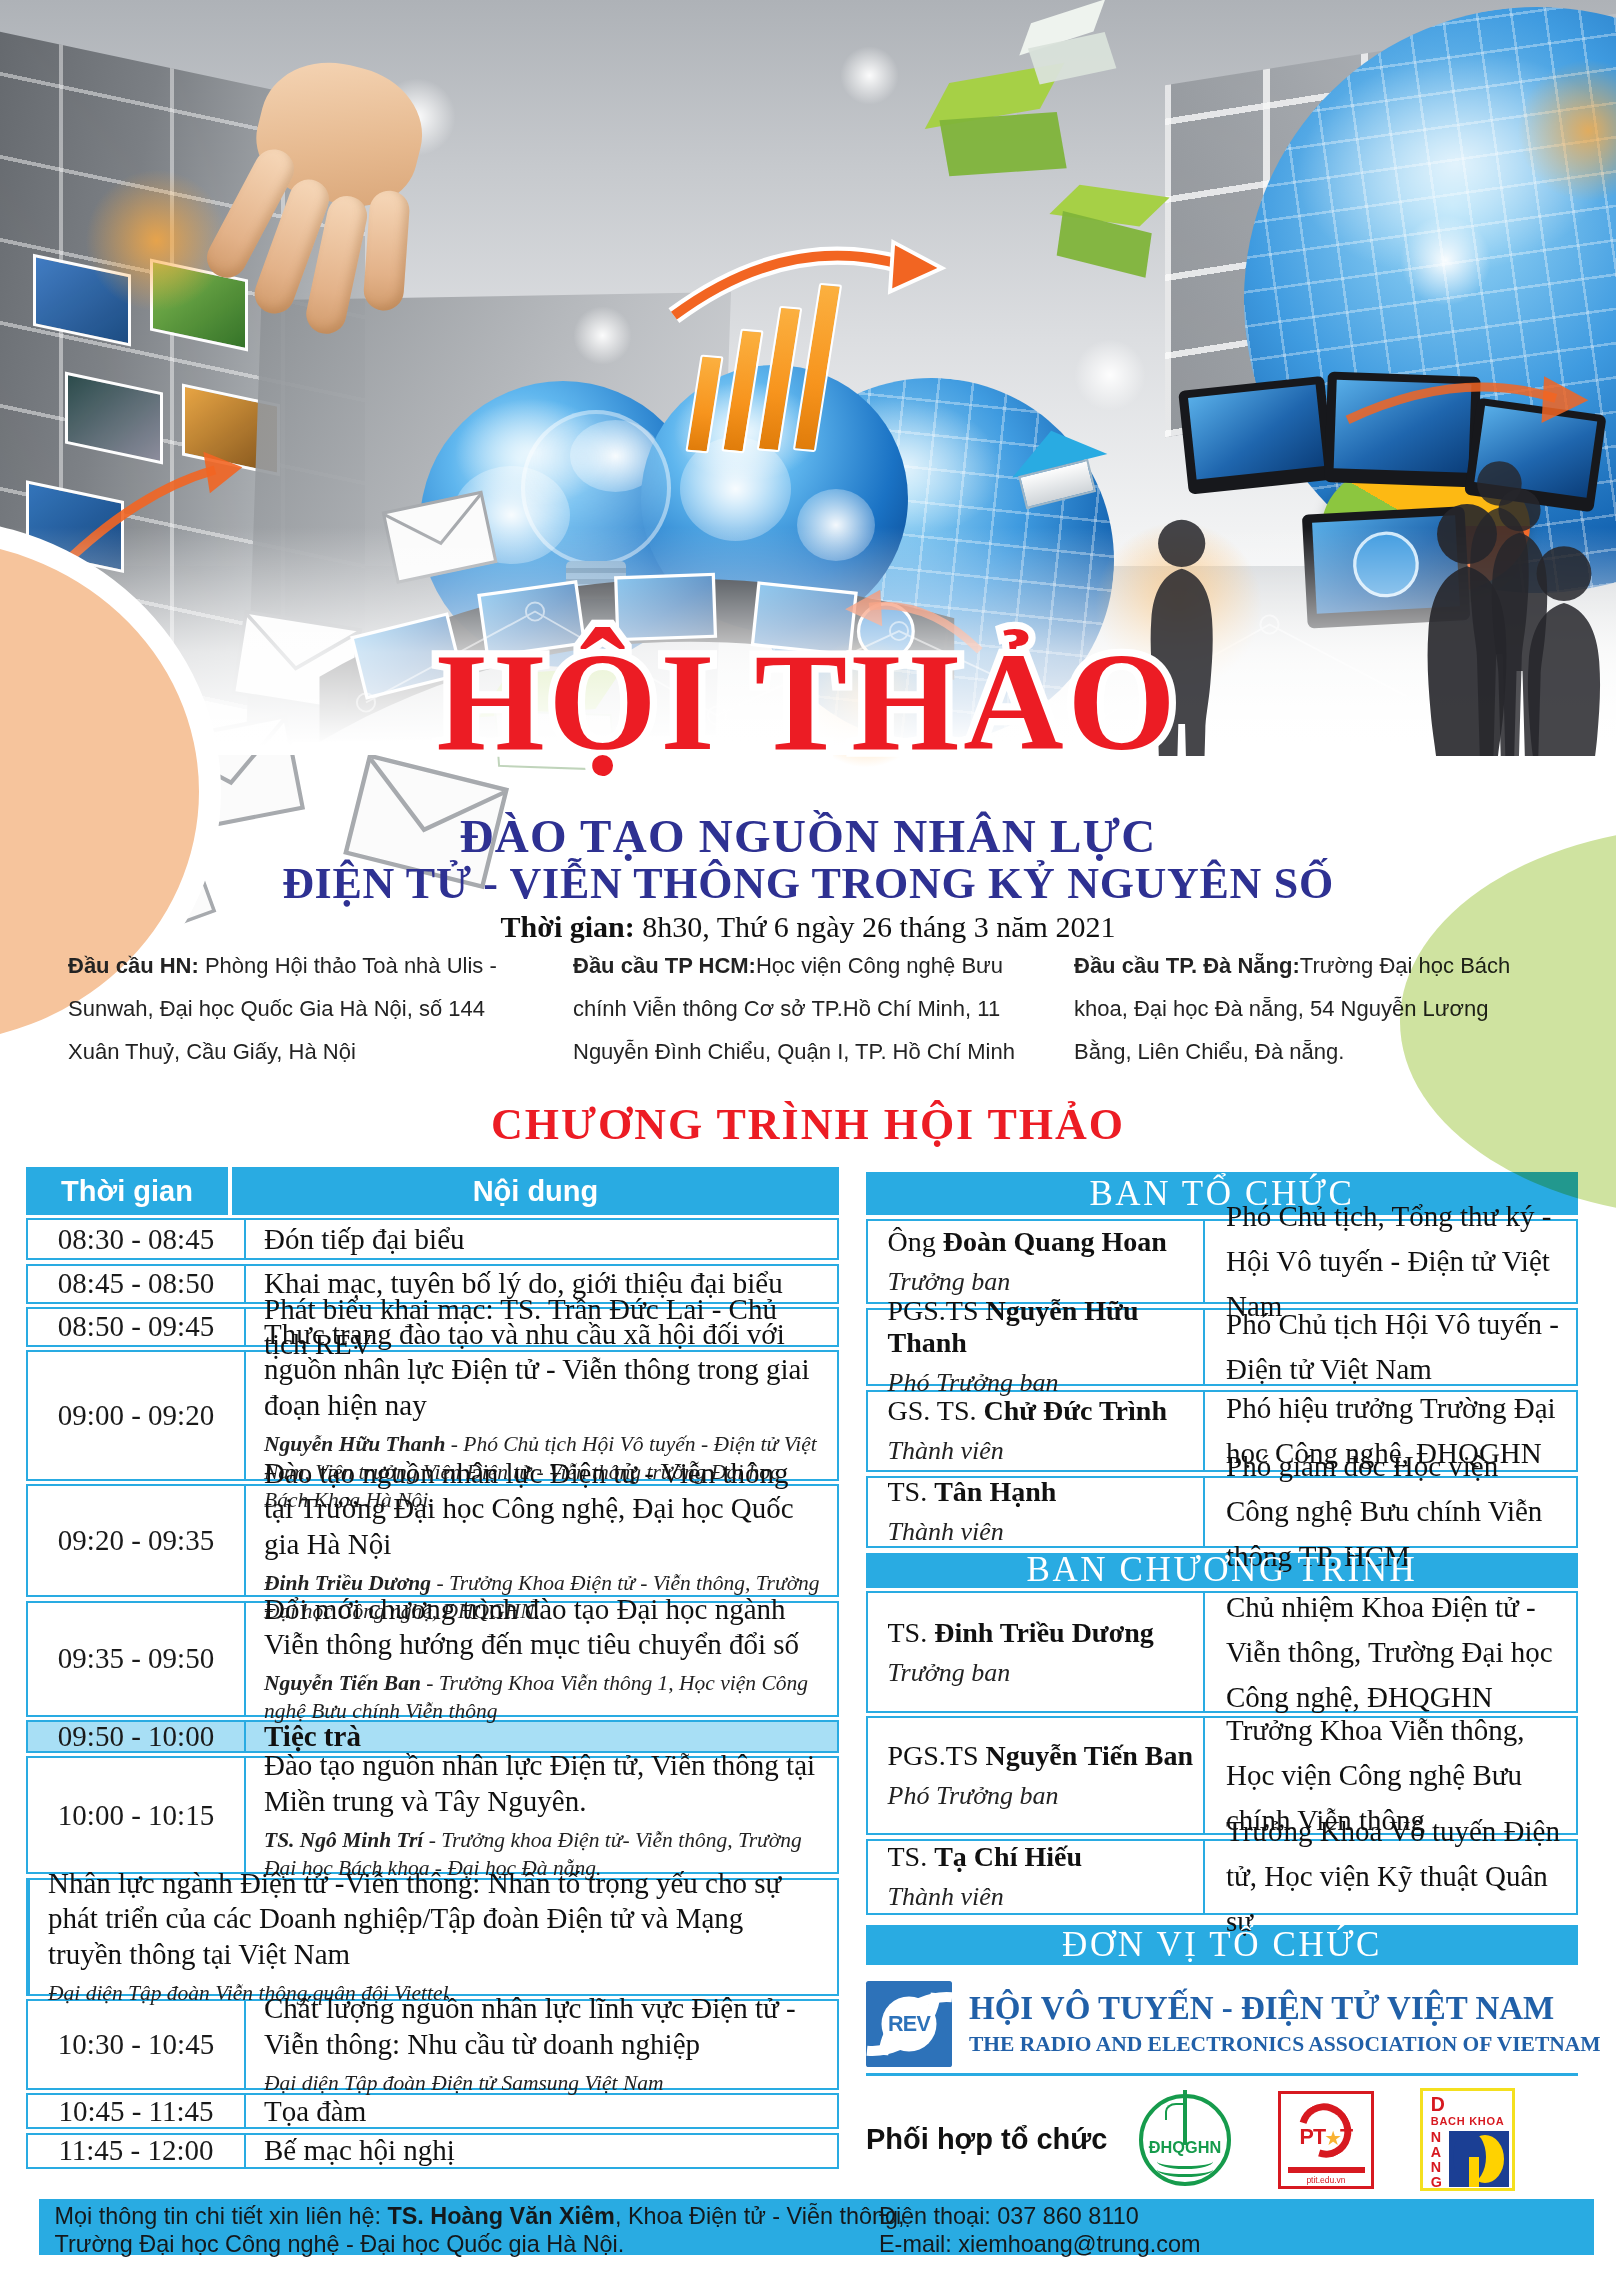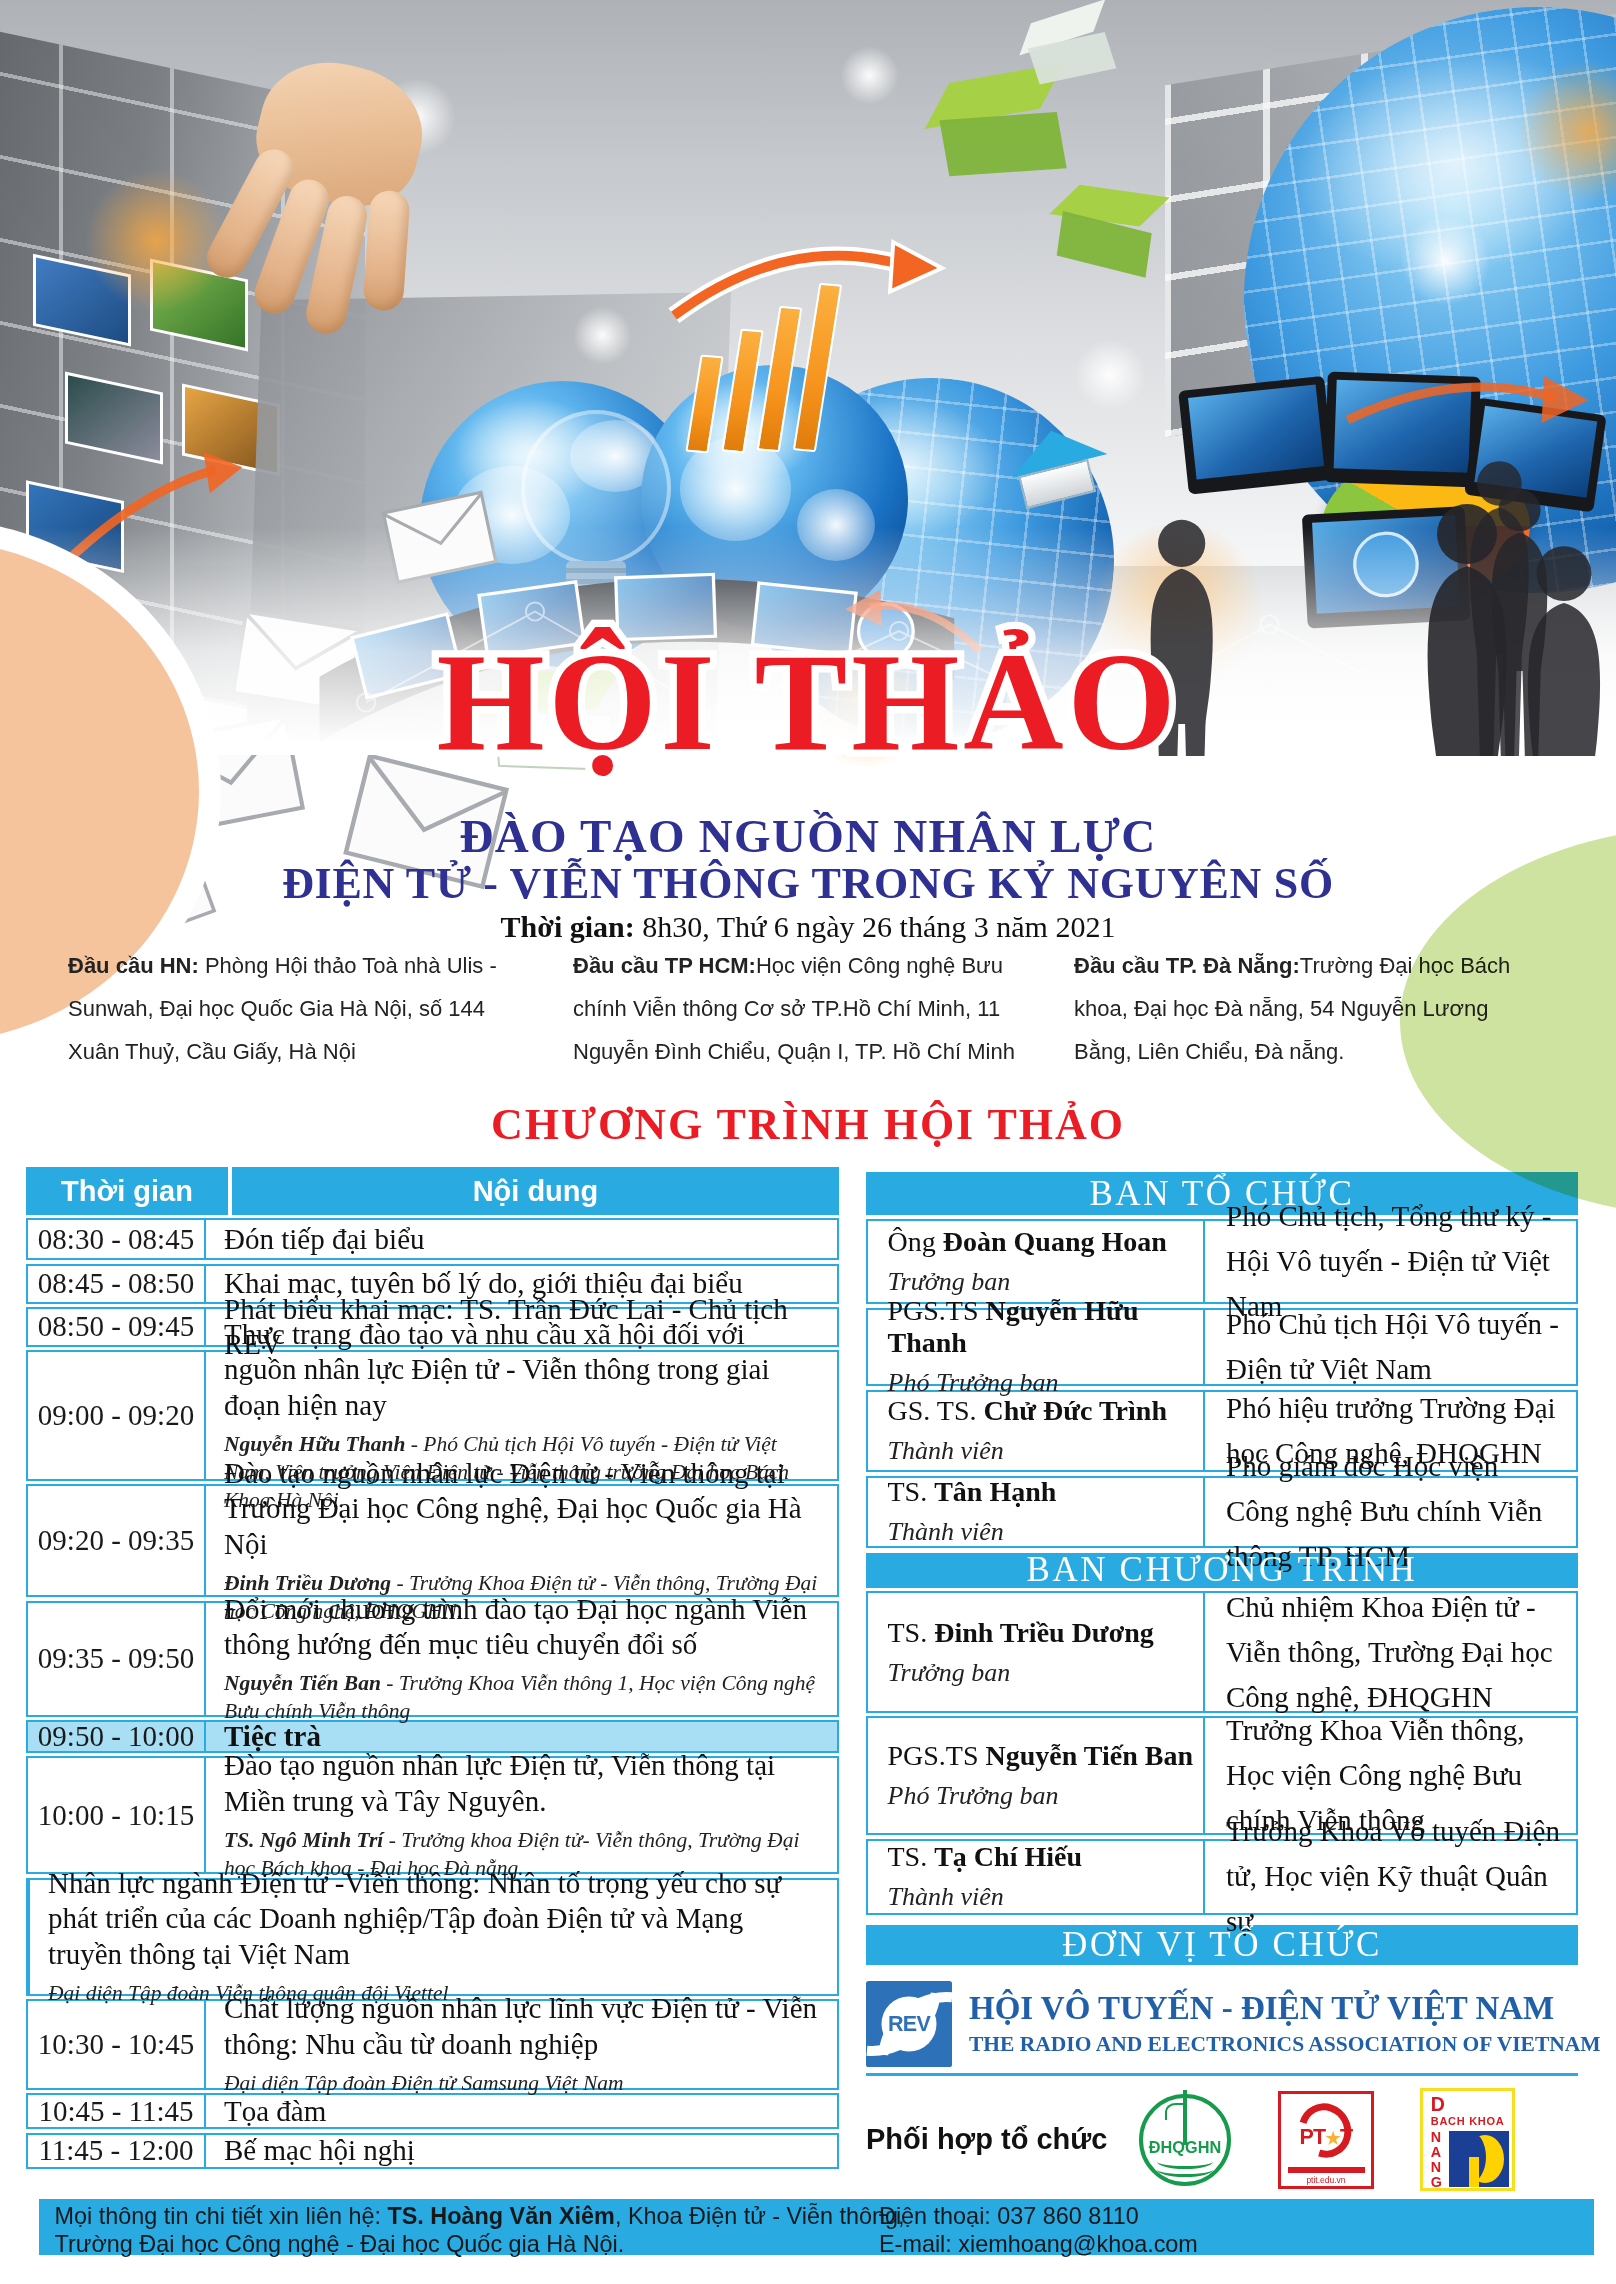--- a/index.html
+++ b/index.html
@@ -94,21 +94,21 @@
       font-size:44px; font-weight:bold; color:var(--red); letter-spacing:2px;}
 
   
   .schedule{position:absolute; left:26px; top:1167px; width:813px; z-index:10;}
   .sch-head{display:flex; gap:3.9px; height:48px; margin-bottom:3.3px;
       font-family:"Liberation Sans","DejaVu Sans",sans-serif; font-weight:bold; color:#fff; font-size:29px;}
   .sch-head .hc{background:var(--cyan); display:flex; align-items:center; justify-content:center;}
   .sch-head .hc.time{width:202px;} .sch-head .hc.cont{flex:1;}
   .srow{display:flex; border:2.6px solid var(--cyan); margin-bottom:3.3px; background:#fff;}
   .srow.hl{background:var(--hl);}
-  .srow .tcell{width:176px; display:flex; align-items:center; justify-content:center; font-size:29px; color:var(--ink); flex:none;}
+  .srow .tcell{width:216px; display:flex; align-items:center; justify-content:center; font-size:29px; color:var(--ink); flex:none;}
   .srow .ccell{flex:1; border-left:2.6px solid var(--cyan); padding:6.5px 15.6px 6.5px 18px;
       display:flex; flex-direction:column; justify-content:center;}
   .srow .ttl{font-size:29px; line-height:1.22; color:#111;}
   .srow.hl .ttl{font-weight:bold;}
   .srow .spk{margin-top:7.8px; font-size:21.5px; line-height:1.3; font-style:italic; color:#222;}
   .srow .spk b{font-weight:bold;}
 
   
   .rightcol{position:absolute; left:866px; top:1172px; width:712px; z-index:10;}
   .band{background:var(--cyan); color:#fff; text-align:center; letter-spacing:2.6px;
@@ -606,18 +606,18 @@
 
   <div class="green-blob"></div>
 
   <div class="footer">
     <div class="fl">
       <div><span>Mọi thông tin chi tiết xin liên hệ: </span><b>TS. Hoàng Văn Xiêm</b><span>, Khoa Điện tử - Viễn thông,</span></div>
       <div>Trường Đại học Công nghệ - Đại học Quốc gia Hà Nội.</div>
     </div>
     <div class="fr">
       <div>Điện thoại: 037 860 8110</div>
-      <div>E-mail: xiemhoang@khoa.com</div>
+      <div>E-mail: xiemhoang@trung.com</div>
     </div>
   </div>
 
 </div>
 
 
 </body></html>

